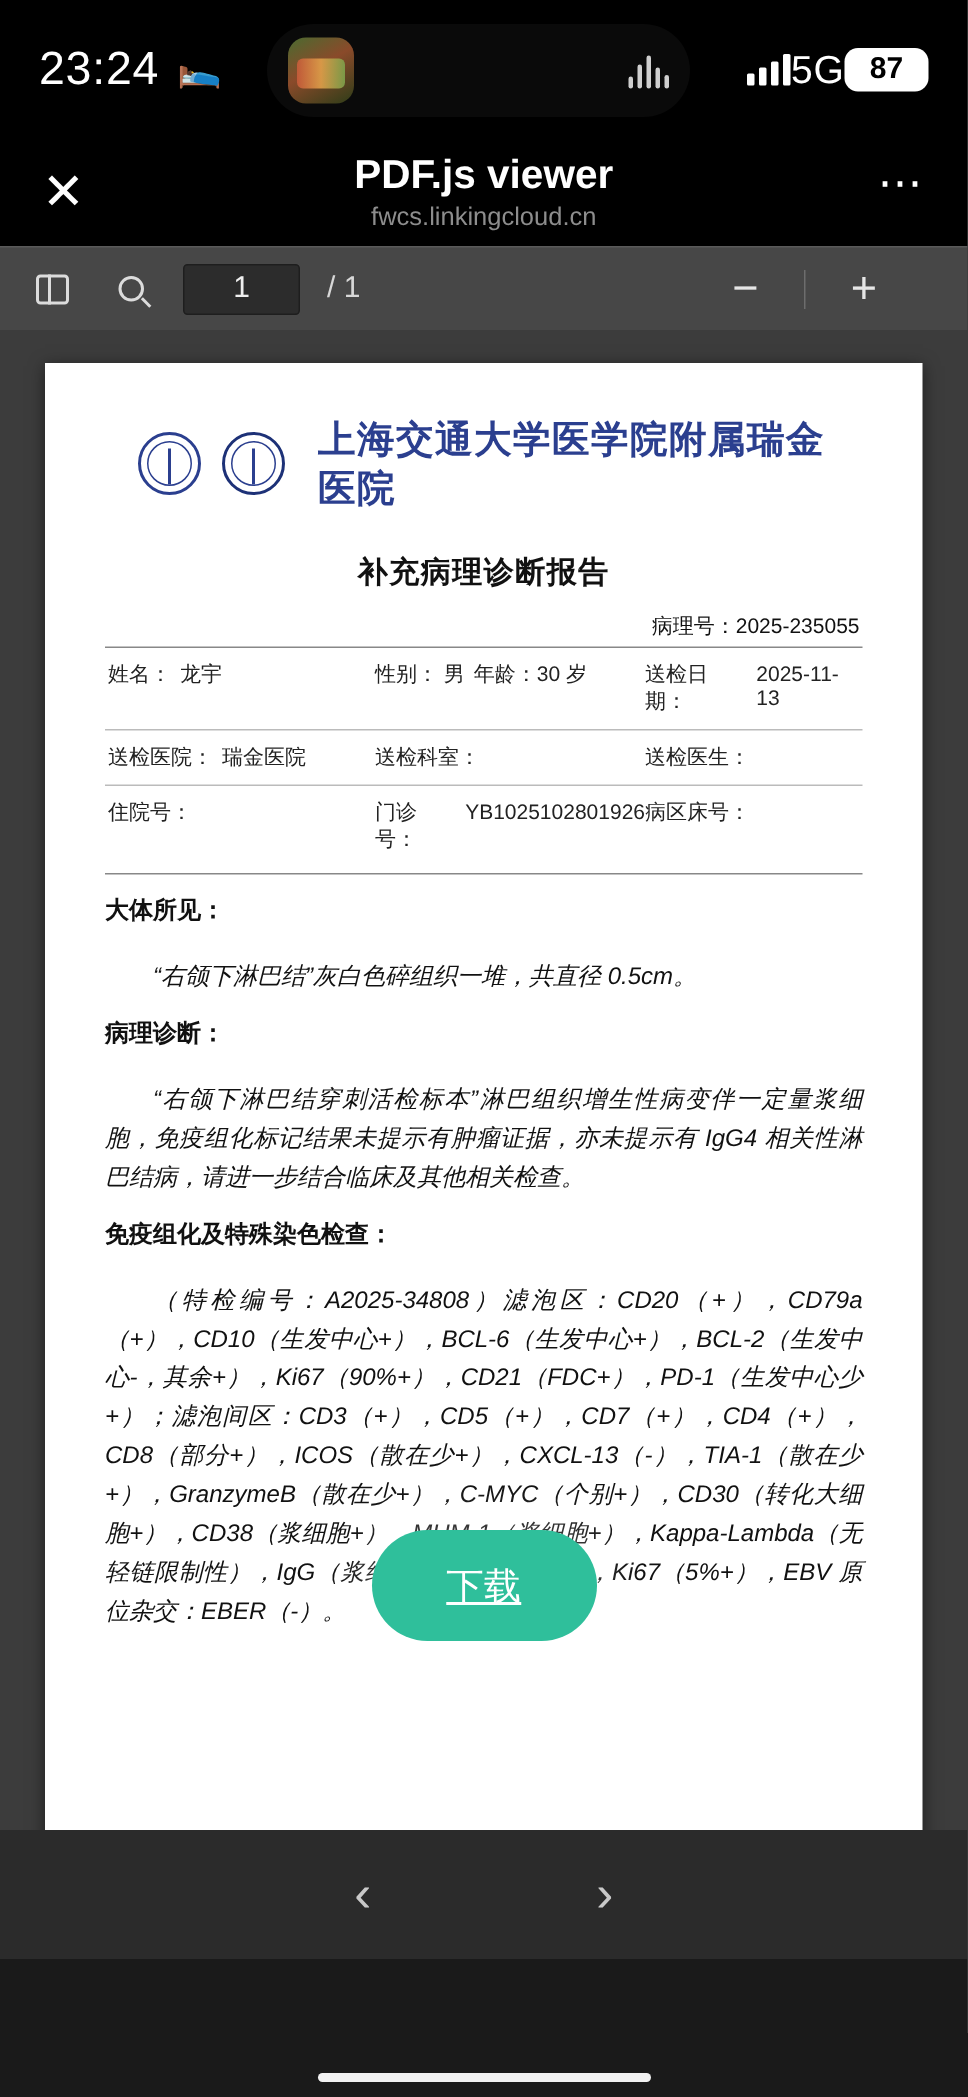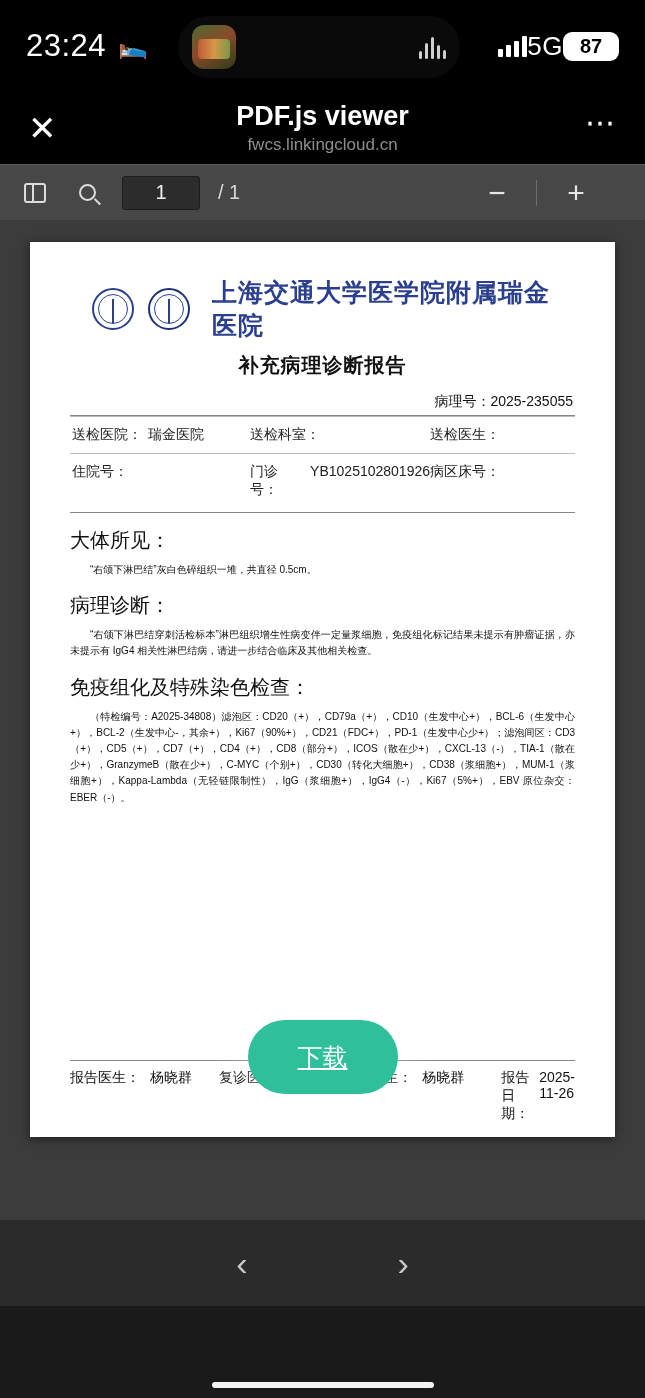--- a/index.html
+++ b/index.html
@@ -173,43 +173,44 @@
     content: ""; position: absolute; left: 50%; top: 9px;
     width: 2px; height: 24px; background: #2b3f8f; transform: translateX(-50%);
   }
   .logo2 { border-color: #1d3177; }
   .hosp-title {
     color: #2b3f8f; font-size: 25px; font-weight: bold;
     letter-spacing: 1px; margin-left: 8px;
   }
   .doc-subtitle {
     text-align: center; font-size: 20px; font-weight: bold;
-    margin-top: 10px; letter-spacing: 1px;
+    margin-top: 26px; letter-spacing: 1px;
   }
   .report-no {
     text-align: right; font-size: 14px; margin-top: 14px; padding-right: 2px;
   }
   .hr { border-top: 1px solid #888; margin-top: 4px; }
   .hr-thin { border-top: 1px solid #bbb; }
   .info-row {
     display: flex; font-size: 14px; padding: 9px 2px;
   }
   .info-row .cell { display: flex; gap: 6px; }
   .c1 { width: 178px; }
   .c2 { width: 180px; }
   .c3 { flex: 1; }
   .lbl { color: #222; }
   .val { color: #222; }
 
   .sec-title {
-    font-size: 20px; font-weight: normal; margin-top: 14px;
+    font-size: 16px; font-weight: bold; margin-top: 14px;
   }
   .sec-body {
-    font-size: 10px; line-height: 1.62; margin-top: 8px;
+    font-size: 16px; line-height: 1.62; margin-top: 21px;
     text-align: justify;
+    font-style: italic;
   }
   .indent { text-indent: 2em; }
 
   .blank-space { height: 250px; }
 
   .footer-row {
     display: flex; font-size: 14px; padding-top: 8px; align-items: baseline;
   }
   .footer-row .f { display: flex; gap: 10px; }
   .f1 { width: 150px; }
@@ -319,20 +320,34 @@
         <div class="hosp-title">上海交通大学医学院附属瑞金医院</div>
       </div>
 
       <div class="doc-subtitle">补充病理诊断报告</div>
 
       <div class="report-no">
         <span>病理号：</span><span>2025-235055</span>
       </div>
       <div class="hr"></div>
 
+      <div class="info-row">
+        <div class="cell c1">
+            <span class="lbl">姓名：</span>
+            <span class="val">龙宇</span>
+          </div>
+        <div class="cell c2">
+            <span class="lbl">性别： 男</span>
+            <span class="val">年龄：30 岁</span>
+          </div>
+        <div class="cell c3">
+            <span class="lbl">送检日期：</span>
+            <span class="val">2025-11-13</span>
+          </div>
+      </div>
       <div class="hr-thin"></div>
 
       <div class="info-row">
         <div class="cell c1">
             <span class="lbl">送检医院：</span>
             <span class="val">瑞金医院</span>
           </div>
         <div class="cell c2">
             <span class="lbl">送检科室：</span>
             <span class="val"></span>

